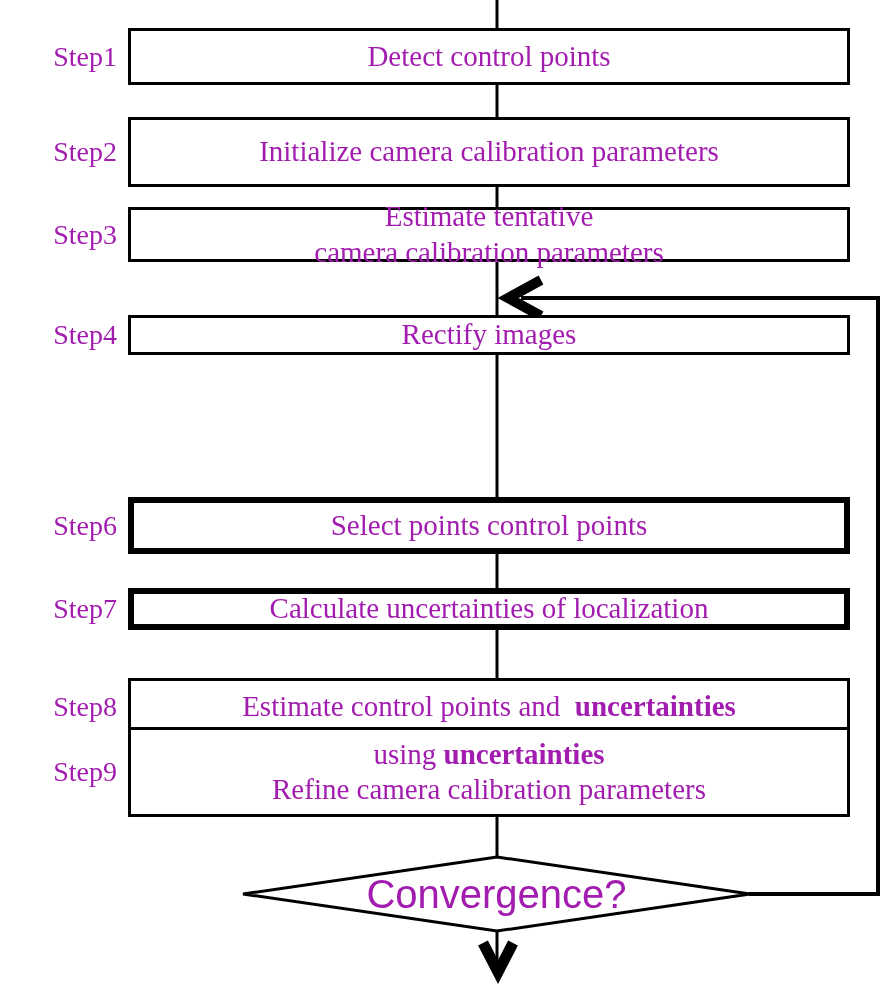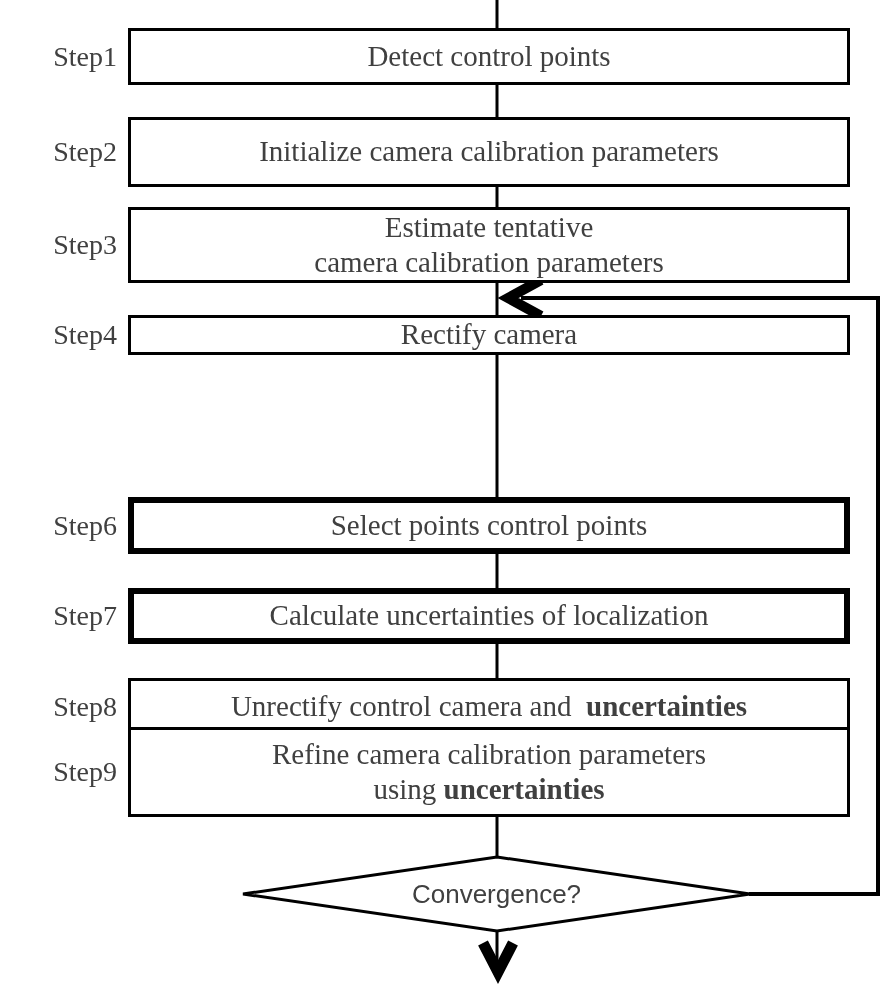--- a/index.html
+++ b/index.html
@@ -1,21 +1,21 @@
 <!DOCTYPE html>
 <html><head>
 <meta charset="utf-8">
 <style>
   html,body{margin:0;padding:0;background:#ffffff;}
   .canvas{
     position:relative;
     width:886px;height:1000px;
     background:#ffffff;
     font-family:"Liberation Serif","DejaVu Serif",serif;
-    color:#404040;
+    color:#a21caf;
     overflow:hidden;
   }
   .canvas svg{position:absolute;left:0;top:0;}
   .row{position:absolute;left:0;width:886px;}
   .step-label{
     position:absolute;left:0;top:0;height:100%;width:117px;
     display:flex;align-items:center;justify-content:flex-end;
     font-size:28px;white-space:nowrap;
   }
   .step-box{
@@ -26,21 +26,21 @@
     display:flex;flex-direction:column;align-items:center;justify-content:center;
     font-size:29px;line-height:1.22;text-align:center;
   }
   .step-box.thick{border-width:6px;}
   .step-box .line{white-space:pre;}
   .step-box .b{font-weight:bold;}
   .decision-label{
     position:absolute;left:243px;top:857px;width:507px;height:74px;
     display:flex;align-items:center;justify-content:center;
     font-family:"Liberation Sans","DejaVu Sans",sans-serif;
-    font-size:26px;
+    font-size:40px;
   }
 </style>
 </head>
 <body>
 
 <div class="canvas">
 
   <svg width="886" height="1000" viewBox="0 0 886 1000">
     <line x1="497" y1="0" x2="497" y2="963" stroke="#000000" stroke-width="3"></line>
     <polyline points="749,894 878,894 878,298 521,298" fill="none" stroke="#000000" stroke-width="4"></polyline>
@@ -56,60 +56,60 @@
       </div>
   </div>
 
   <div class="row" style="top:117px;height:70px">
     <div class="step-label">Step2</div>
     <div class="step-box">
         <div class="line"><span>Initialize camera calibration parameters</span></div>
       </div>
   </div>
 
-  <div class="row" style="top:207px;height:76px">
+  <div class="row" style="top:207px;height:55px">
     <div class="step-label">Step3</div>
     <div class="step-box">
         <div class="line"><span>Estimate tentative</span></div>
         <div class="line"><span>camera calibration parameters</span></div>
       </div>
   </div>
 
   <div class="row" style="top:315px;height:40px">
     <div class="step-label">Step4</div>
     <div class="step-box">
-        <div class="line"><span>Rectify camera</span></div>
+        <div class="line"><span>Rectify images</span></div>
       </div>
   </div>
 
 
   <div class="row" style="top:497px;height:57px">
     <div class="step-label">Step6</div>
     <div class="step-box thick">
         <div class="line"><span>Select points control points</span></div>
       </div>
   </div>
 
-  <div class="row" style="top:588px;height:56px">
+  <div class="row" style="top:588px;height:42px">
     <div class="step-label">Step7</div>
     <div class="step-box thick">
         <div class="line"><span>Calculate uncertainties of localization</span></div>
       </div>
   </div>
 
   <div class="row" style="top:678px;height:57px">
     <div class="step-label">Step8</div>
     <div class="step-box">
-        <div class="line"><span>Unrectify control camera and  </span><span class="b">uncertainties</span></div>
+        <div class="line"><span>Estimate control points and  </span><span class="b">uncertainties</span></div>
       </div>
   </div>
 
   <div class="row" style="top:727px;height:90px">
     <div class="step-label">Step9</div>
     <div class="step-box">
+        <div class="line"><span>using </span><span class="b">uncertainties</span></div>
         <div class="line"><span>Refine camera calibration parameters</span></div>
-        <div class="line"><span>using </span><span class="b">uncertainties</span></div>
       </div>
   </div>
 
   <div class="decision-label">Convergence?</div>
 
 </div>
 
 </body></html>

